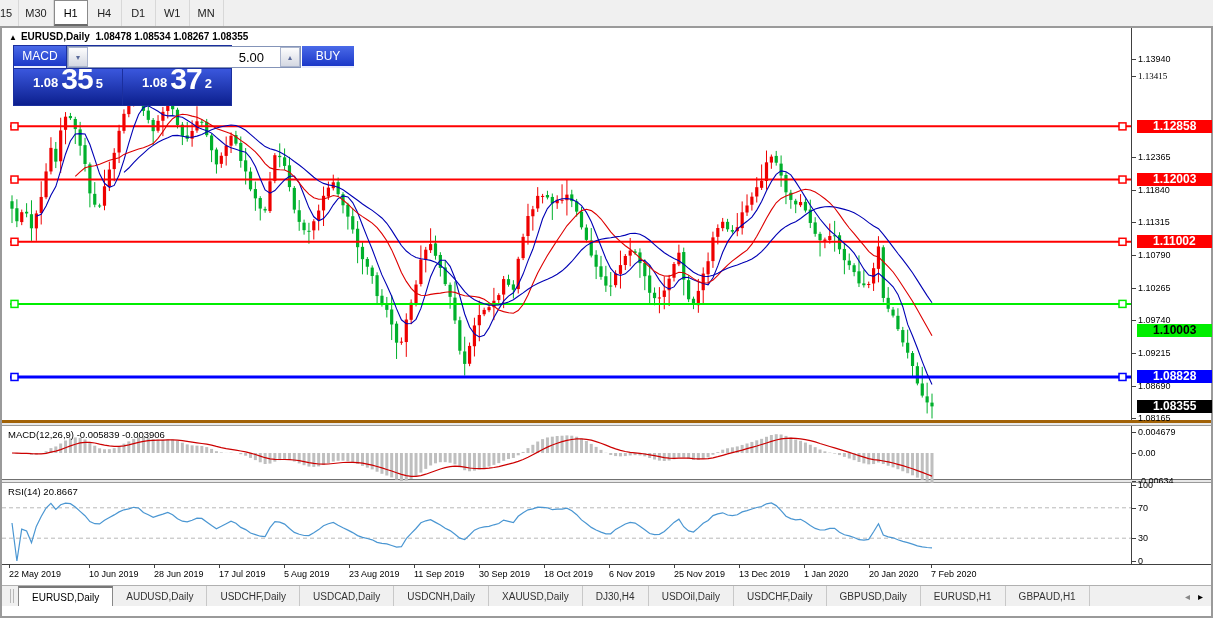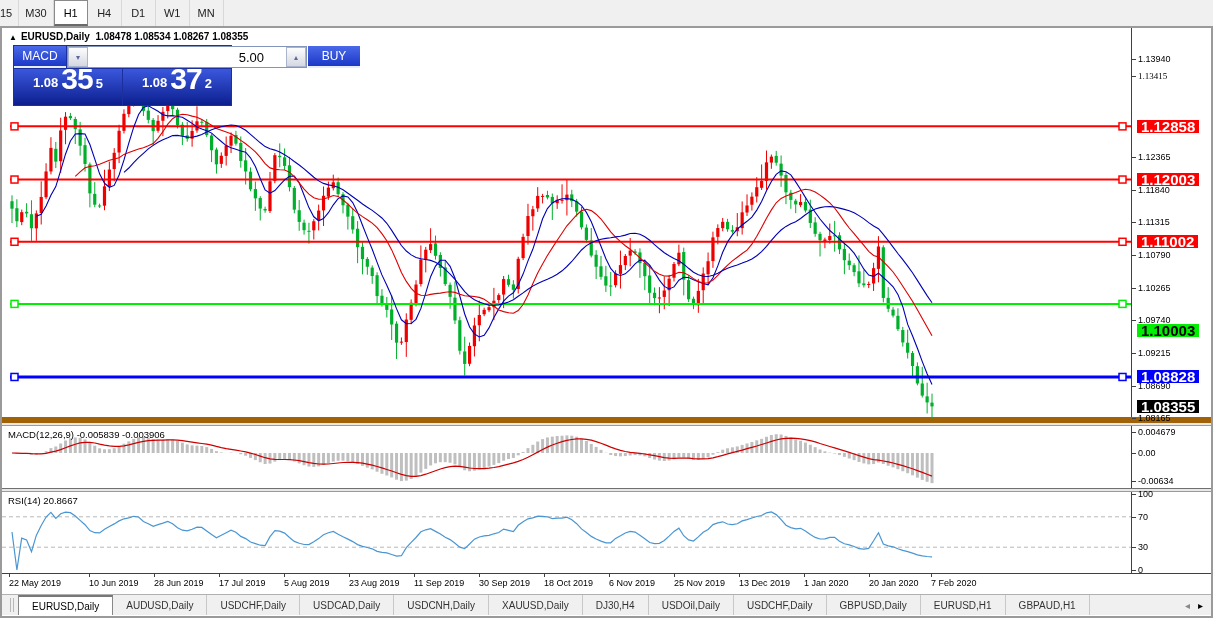--- a/index.html
+++ b/index.html
@@ -12,47 +12,47 @@
   .tf-btn { min-width:34px; padding:0 6px; display:flex; align-items:center; justify-content:center;
     font-size:11px; color:#222; border-right:1px solid #d8d8d8; cursor:pointer; }
   .tf-btn:first-child { min-width:22px; margin-left:-6px; }
   .tf-btn.active { background:#ffffff; border:1px solid #8a8a8a; border-bottom:2px solid #6a6a6a; color:#000; }
 
   
   .chart-window { position:absolute; left:0; top:27px; width:1213px; height:591px;
     background:#ffffff; border:2px solid #9a9a9a; border-top:1px solid #9a9a9a; }
   .panel { position:relative; background:#fff; }
   .panel .plot { position:absolute; left:0; top:0; }
-  .main-panel { height:395px; border-bottom:6px solid #a16207; }
+  .main-panel { height:395px; border-bottom:3px solid #a16207; }
   .splitter { height:3px; background:#e8e8e8; border-bottom:1px solid #9a9a9a; }
-  .macd-panel { height:63px; border-bottom:1px solid #707070; }
+  .macd-panel { height:54px; border-bottom:1px solid #707070; }
   .rsi-panel { height:82px; border-bottom:1px solid #404040; }
 
   .axis-col { position:absolute; top:0; bottom:0; left:1129px; right:0; border-left:1px solid #404040; background:#fff; }
   .axis-tick { position:absolute; left:0; font-size:9px; color:#000; white-space:nowrap; }
   .axis-tick .dash { display:inline-block; width:4px; height:1px; background:#404040; vertical-align:middle; margin-right:2px; }
-  .axis-badge { position:absolute; left:5px; height:13px; line-height:13px; padding:0 4px;
-    font-size:15px; font-weight:700; white-space:nowrap; }
+  .axis-badge { position:absolute; left:5px; height:13px; line-height:13px; padding:0 16px;
+    font-size:12px; font-weight:700; white-space:nowrap; }
 
   .chart-title { position:absolute; left:7px; top:3px; font-size:10px; font-weight:700; color:#000; z-index:5; }
   .chart-title .tri { font-size:8px; margin-right:4px; }
 
   .ind-label { position:absolute; left:6px; top:3px; font-size:9.5px; color:#000; z-index:4; }
 
   
   .trade-panel { position:absolute; left:11px; top:17px; width:219px; z-index:6;
     background:#1b2f9e; padding:1px; }
   .tp-row1 { display:flex; height:22px; gap:1px; }
   .tp-btn { flex:0 0 52px; display:flex; align-items:center; justify-content:center;
     background:linear-gradient(#4a6ae8,#1b38c8); color:#fff; font-size:12px;
     border-bottom:2px solid #e8ecff; cursor:pointer; }
   .tp-spin { flex:1; display:flex; background:#c8d0e0; border:1px solid #8494b8; }
   .tp-spin-btn { width:20px; display:flex; align-items:center; justify-content:center;
     background:linear-gradient(#fdfdfd,#d4d8e2); color:#5a6a9a; font-size:8px; cursor:pointer; border:1px solid #aab4cc; }
-  .tp-vol { flex:1; border:none; outline:none; text-align:right; font-size:13px; padding-right:22px;
+  .tp-vol { flex:1; border:none; outline:none; text-align:right; font-size:13px; padding-right:16px;
     font-family:"Liberation Sans",sans-serif; color:#000; }
   .tp-row2 { display:flex; height:36px; gap:1px; margin-top:1px; }
   .tp-price { flex:1; display:flex; align-items:flex-end; justify-content:center; gap:3px;
     background:linear-gradient(#3a57dd,#0c1f8e); color:#fff; cursor:pointer; padding-bottom:12px; }
   .tp-price .pfx { font-size:13px; font-weight:700; line-height:20px; }
   .tp-price .big { font-size:30px; font-weight:700; line-height:28px; letter-spacing:-1px; }
   .tp-price .sup { font-size:13px; font-weight:700; line-height:30px; align-self:flex-start; }
 
   
   .date-axis { position:relative; height:20px; background:#fff; }

